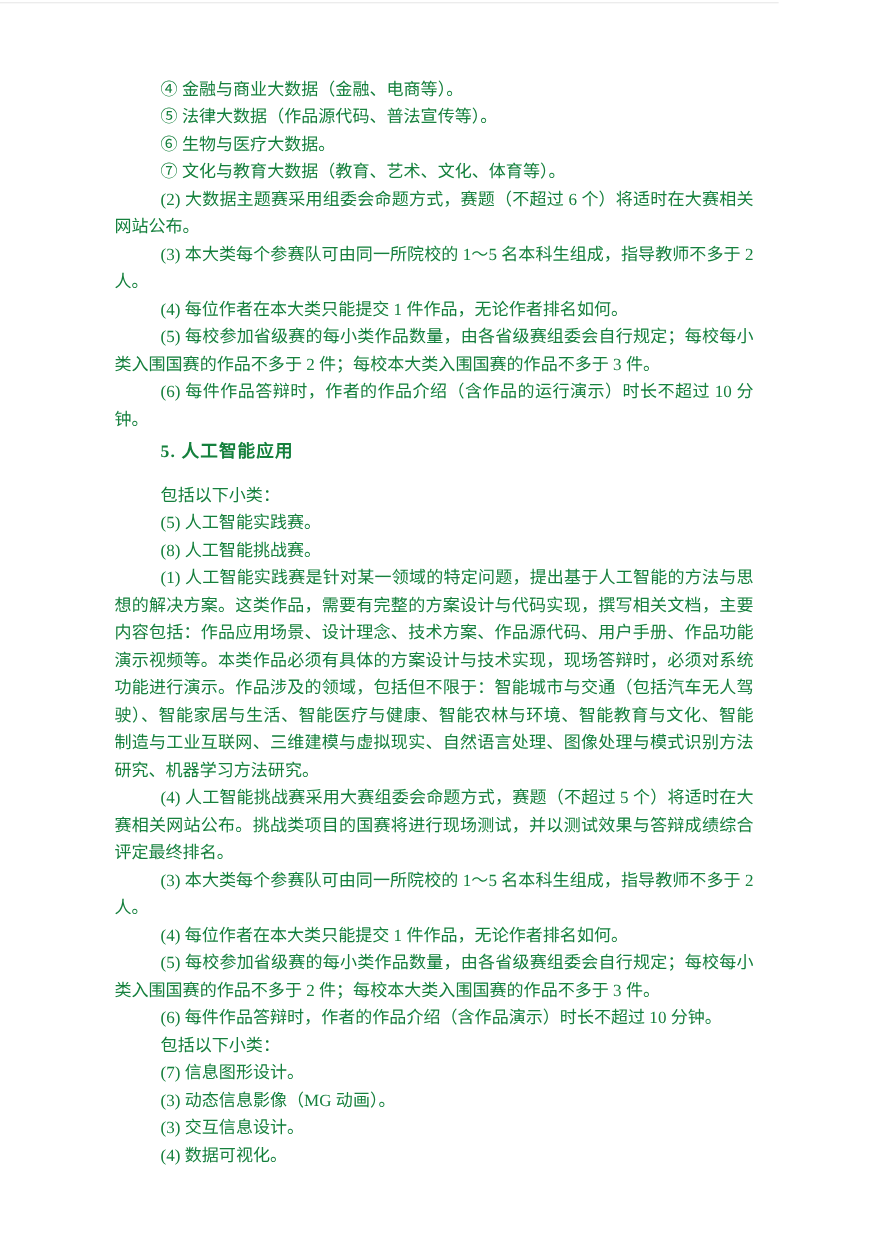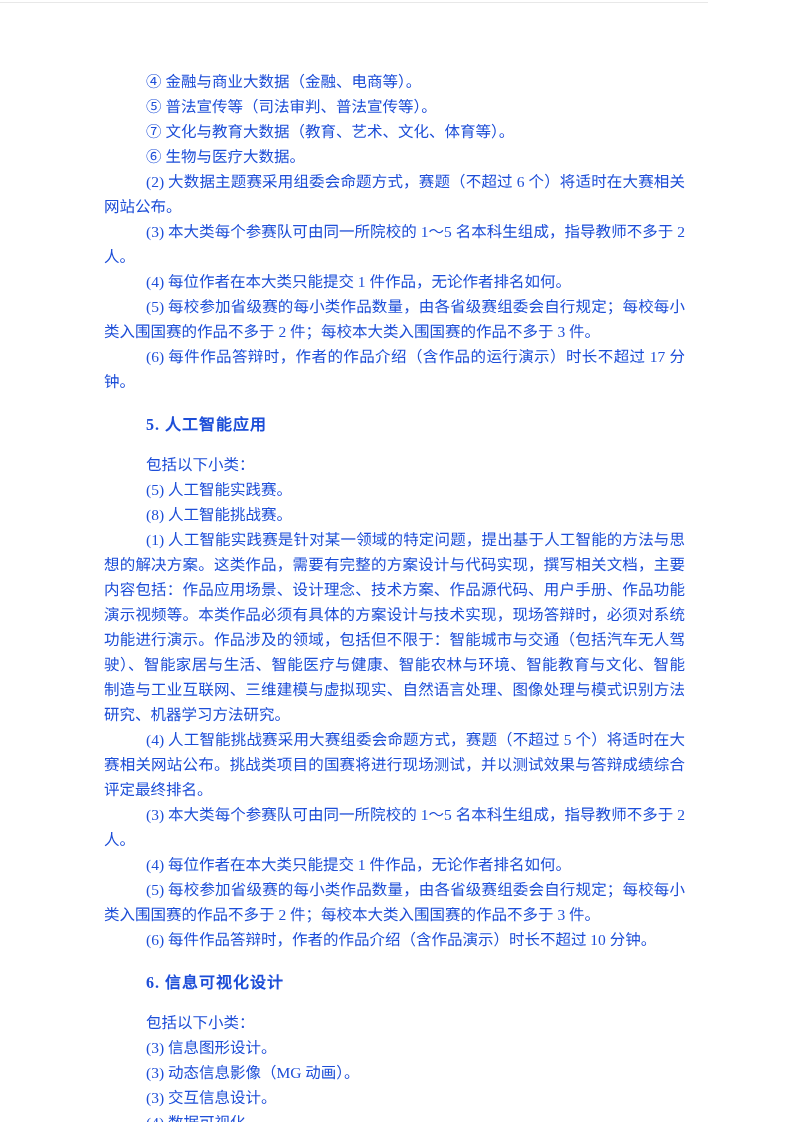--- a/index.html
+++ b/index.html
@@ -7,21 +7,21 @@
     padding: 0;
     background: #ffffff;
   }
   .page {
     position: relative;
     width: 708px;
     height: 1122px;
     background: #ffffff;
     overflow: hidden;
     font-family: "Liberation Serif", "DejaVu Serif", serif;
-    color: #1d4ed8;
+    color: #15803d;
   }
   .page-top-line {
     position: absolute;
     top: 2px;
     left: 0;
     width: 100%;
     height: 1px;
     background: #e8e8e8;
   }
   .content {
@@ -33,64 +33,63 @@
   .content p {
     margin: 0;
     font-size: 15.5px;
     line-height: 25px;
     text-align: justify;
     text-justify: inter-ideograph;
     text-indent: 42px;
     word-break: break-all;
   }
   .content h2 {
-    margin: 18px 0 15px 0;
+    margin: 4px 0 15px 0;
     font-size: 16px;
     line-height: 25px;
     font-weight: bold;
     text-indent: 42px;
     letter-spacing: 1px;
   }
 </style>
 </head>
 <body>
 
 <div class="page">
   <div class="page-top-line"></div>
 
   <div class="content">
 
     <section>
       <p>④ 金融与商业大数据（金融、电商等）。</p>
-      <p>⑤ 普法宣传等（司法审判、普法宣传等）。</p>
+      <p>⑤ 法律大数据（作品源代码、普法宣传等）。</p>
+      <p>⑥ 生物与医疗大数据。</p>
       <p>⑦ 文化与教育大数据（教育、艺术、文化、体育等）。</p>
-      <p>⑥ 生物与医疗大数据。</p>
       <p>(2) 大数据主题赛采用组委会命题方式，赛题（不超过 6 个）将适时在大赛相关网站公布。</p>
       <p>(3) 本大类每个参赛队可由同一所院校的 1～5 名本科生组成，指导教师不多于 2 人。</p>
       <p>(4) 每位作者在本大类只能提交 1 件作品，无论作者排名如何。</p>
       <p>(5) 每校参加省级赛的每小类作品数量，由各省级赛组委会自行规定；每校每小类入围国赛的作品不多于 2 件；每校本大类入围国赛的作品不多于 3 件。</p>
-      <p>(6) 每件作品答辩时，作者的作品介绍（含作品的运行演示）时长不超过 17 分钟。</p>
+      <p>(6) 每件作品答辩时，作者的作品介绍（含作品的运行演示）时长不超过 10 分钟。</p>
     </section>
 
     <section>
       <h2>5. 人工智能应用</h2>
       <p>包括以下小类：</p>
       <p>(5) 人工智能实践赛。</p>
       <p>(8) 人工智能挑战赛。</p>
       <p>(1) 人工智能实践赛是针对某一领域的特定问题，提出基于人工智能的方法与思想的解决方案。这类作品，需要有完整的方案设计与代码实现，撰写相关文档，主要内容包括：作品应用场景、设计理念、技术方案、作品源代码、用户手册、作品功能演示视频等。本类作品必须有具体的方案设计与技术实现，现场答辩时，必须对系统功能进行演示。作品涉及的领域，包括但不限于：智能城市与交通（包括汽车无人驾驶）、智能家居与生活、智能医疗与健康、智能农林与环境、智能教育与文化、智能制造与工业互联网、三维建模与虚拟现实、自然语言处理、图像处理与模式识别方法研究、机器学习方法研究。</p>
       <p>(4) 人工智能挑战赛采用大赛组委会命题方式，赛题（不超过 5 个）将适时在大赛相关网站公布。挑战类项目的国赛将进行现场测试，并以测试效果与答辩成绩综合评定最终排名。</p>
       <p>(3) 本大类每个参赛队可由同一所院校的 1～5 名本科生组成，指导教师不多于 2 人。</p>
       <p>(4) 每位作者在本大类只能提交 1 件作品，无论作者排名如何。</p>
       <p>(5) 每校参加省级赛的每小类作品数量，由各省级赛组委会自行规定；每校每小类入围国赛的作品不多于 2 件；每校本大类入围国赛的作品不多于 3 件。</p>
       <p>(6) 每件作品答辩时，作者的作品介绍（含作品演示）时长不超过 10 分钟。</p>
     </section>
 
     <section>
-      <h2>6. 信息可视化设计</h2>
       <p>包括以下小类：</p>
-      <p>(3) 信息图形设计。</p>
+      <p>(7) 信息图形设计。</p>
       <p>(3) 动态信息影像（MG 动画）。</p>
       <p>(3) 交互信息设计。</p>
       <p>(4) 数据可视化。</p>
     </section>
 
   </div>
 </div>
 
 </body></html>

